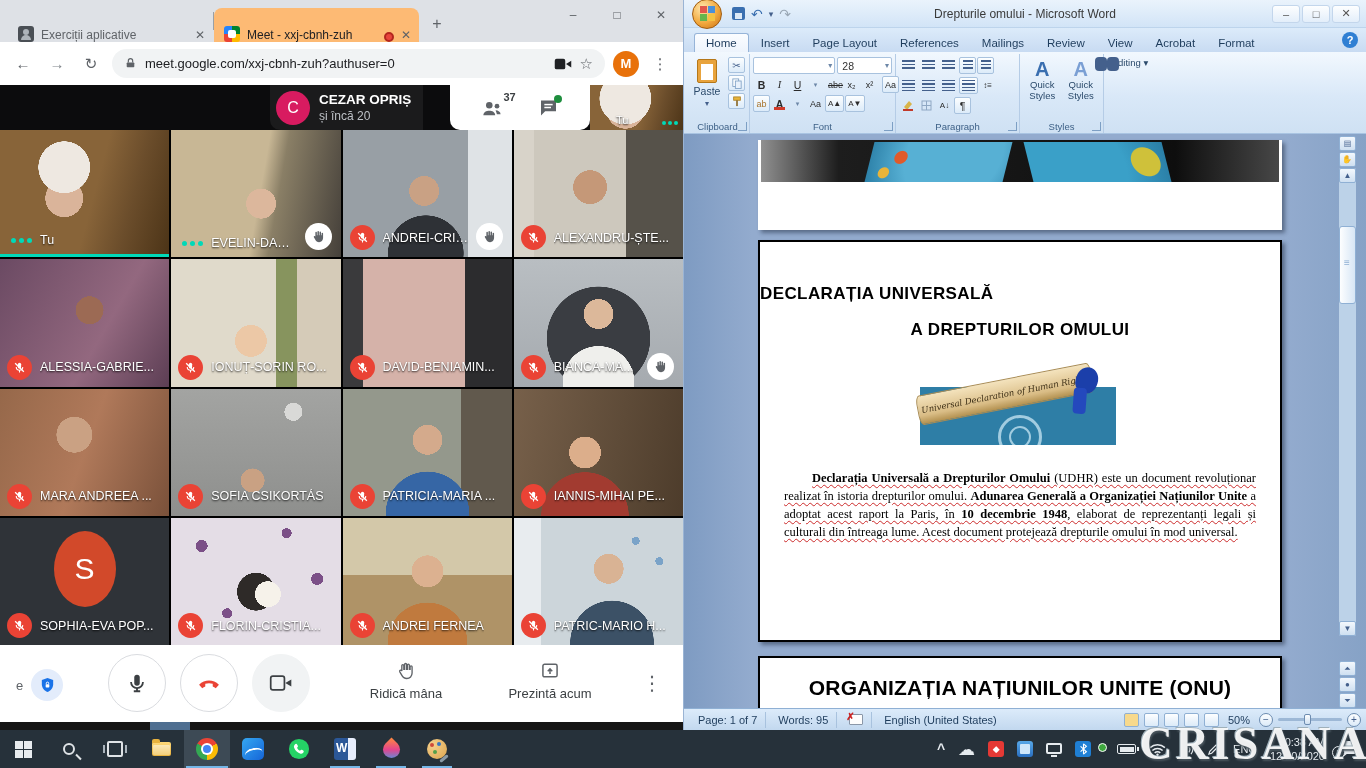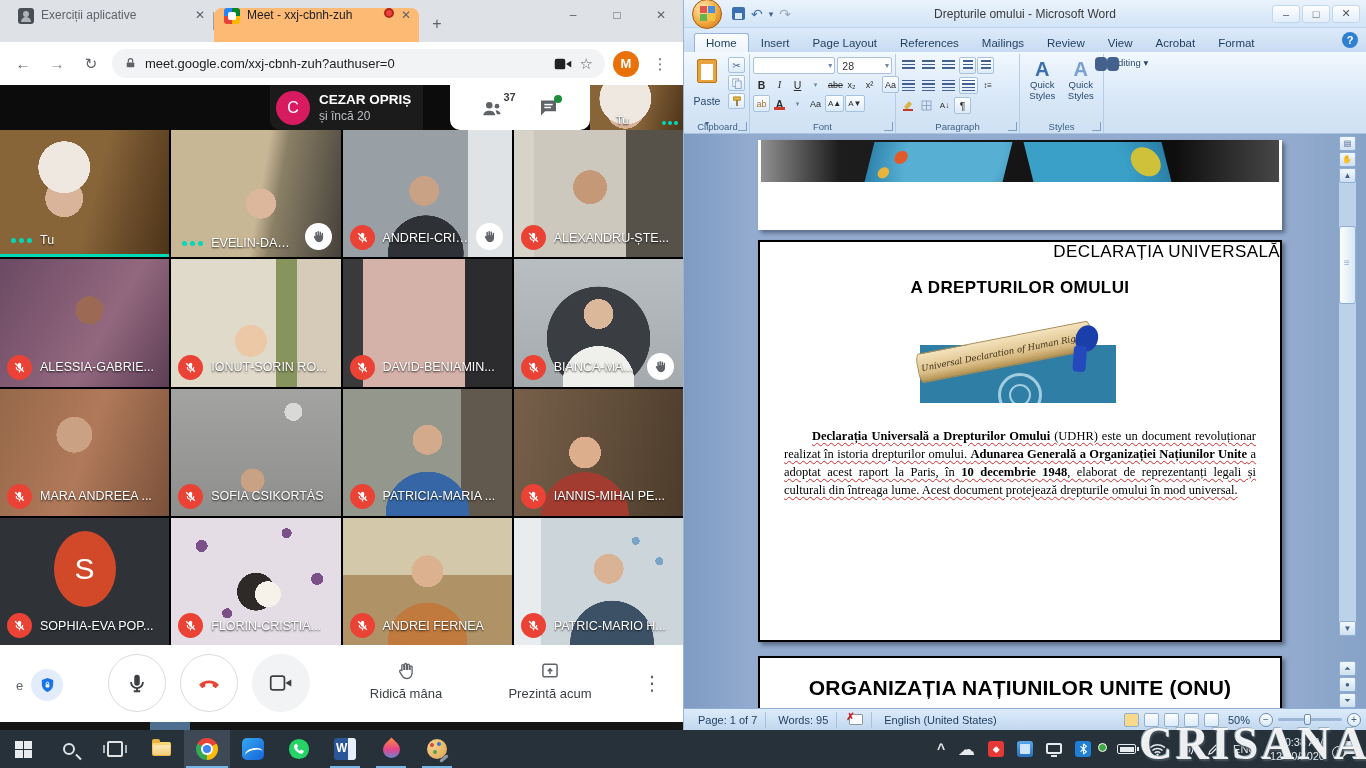--- a/index.html
+++ b/index.html
@@ -2,21 +2,21 @@
 <html><head>
 <meta charset="utf-8">
 <style>
   *{margin:0;padding:0;box-sizing:border-box}
   html,body{width:1366px;height:768px;overflow:hidden;background:#000;font-family:"Liberation Sans",sans-serif}
   .screen{position:relative;width:1366px;height:768px;background:#000}
 
   
   .chrome{position:absolute;left:0;top:0;width:683px;height:730px;background:#fff}
   .tabstrip{height:42px;background:#dee1e6;display:flex;align-items:flex-end;padding-left:8px}
-  .tab{height:34px;display:flex;align-items:flex-start;gap:7px;padding:0 8px 0 10px;width:205px;font-size:12px;color:#5f6368;border-radius:8px 8px 0 0;position:relative}
+  .tab{height:34px;display:flex;align-items:flex-end;gap:7px;padding:0 8px 0 10px;width:205px;font-size:12px;color:#5f6368;border-radius:8px 8px 0 0;position:relative}
   .tab.active{background:#fdba74;color:#202124}
   .fav1{width:16px;height:16px;border-radius:3px;background:#4a4f55;position:relative;flex:0 0 auto}
   .fav1::before{content:"";position:absolute;left:5px;top:3px;width:6px;height:6px;border-radius:50%;background:#aeb4ba}
   .fav1::after{content:"";position:absolute;left:3px;top:9px;width:10px;height:5px;border-radius:5px 5px 0 0;background:#aeb4ba}
   .favmeet{width:16px;height:16px;border-radius:3px;flex:0 0 auto;background:conic-gradient(#00832d 0 25%,#ffba00 25% 50%,#ea4335 50% 75%,#2684fc 75%);position:relative}
   .favmeet::after{content:"";position:absolute;inset:4px;background:#fff;border-radius:2px}
   .tab-title{flex:1;white-space:nowrap;overflow:hidden;text-overflow:ellipsis}
   .recdot{width:10px;height:10px;border-radius:50%;background:#e8453c;border:2px solid #b3261e;flex:0 0 auto}
   .tab-x{font-size:12px;color:#5f6368;flex:0 0 auto}
   .tabsep{width:1px;height:18px;background:#9aa0a6;align-self:center}
@@ -102,21 +102,21 @@
   .wwb{width:28px;height:18px;display:grid;place-items:center;font-size:11px;color:#555;border:1px solid #c3d6ec;background:linear-gradient(#fdfeff,#e3eefa);border-radius:3px}
   .wtabs{height:24px;background:linear-gradient(#dcebfa,#c8dbf2);display:flex;align-items:flex-end;padding-left:10px;gap:1px;position:relative}
   .wtab{padding:4px 11px 3px;font-size:11.5px;color:#1e3c5c;white-space:nowrap}
   .wtab.active{background:linear-gradient(#fbfdff,#edf4fc);border:1px solid #96b4d8;border-bottom:none;border-radius:3px 3px 0 0;padding:3px 11px}
   .whelp{position:absolute;right:8px;top:4px;width:16px;height:16px;border-radius:50%;background:#2f7fd3;color:#fff;font-size:11px;font-weight:bold;display:grid;place-items:center}
 
   .ribbon{height:82px;background:linear-gradient(#f2f8fe,#d9e8f8 55%,#cfe1f3);display:flex;padding:2px 0 0 2px;border-bottom:1px solid #a9c4e2;position:relative}
   .rgroup{border-right:1px solid #b5cce6;position:relative;padding:3px 3px 14px;display:flex;flex-direction:column}
   .rlabel{position:absolute;bottom:1px;left:0;right:0;text-align:center;font-size:9.5px;color:#3e6187}
   .dlaunch{position:absolute;right:2px;bottom:2px;width:9px;height:9px;border:1px solid #7d9fc4;border-top:none;border-left:none;font-size:7px;color:#44608c;line-height:7px;text-align:center}
-  .pastebig{display:flex;flex-direction:column;align-items:center;width:36px;gap:12px;font-size:10.5px;color:#2b4a6b;padding-top:2px}
+  .pastebig{display:flex;flex-direction:column;align-items:center;width:36px;gap:2px;font-size:10.5px;color:#2b4a6b;padding-top:2px}
   .clipic{width:20px;height:24px;background:#e8a33d;border:1px solid #b57718;border-radius:2px;position:relative}
   .clipic::after{content:"";position:absolute;left:3px;top:4px;right:3px;bottom:2px;background:#fff}
   .clipsm{display:flex;flex-direction:column;gap:2px;margin-left:3px}
   .smbtn{width:17px;height:16px;border:1px solid #a8c2de;border-radius:2px;background:linear-gradient(#fcfeff,#dcebf9);font-size:10px;color:#44608c;display:grid;place-items:center}
   .cliprow{display:flex}
   .combo{height:17px;border:1px solid #a8c2de;background:#fff;font-size:10.5px;color:#333;display:flex;align-items:center;padding:0 2px 0 4px;border-radius:2px}
   .combo .car{margin-left:auto;font-size:8px;color:#6d87a8}
   .fontrow{display:flex;gap:2px;margin-bottom:2px}
   .btnrow{display:flex;gap:1px}
   .fbtn{min-width:17px;height:17px;border:1px solid transparent;border-radius:2px;font-size:10.5px;color:#2b2b2b;display:grid;place-items:center;padding:0 2px}
@@ -136,21 +136,21 @@
   .edlabel{font-size:9.5px;color:#2b4a6b;text-align:center}
 
   
   .docarea{position:absolute;top:134px;left:0;width:683px;height:574px;background:linear-gradient(90deg,#7e9bc2,#93abce 10%,#93abce 88%,#86a2c6);overflow:hidden}
   .page{position:absolute;left:74px;width:524px;background:#fff;box-shadow:3px 3px 4px rgba(20,30,50,.45)}
   .p1{top:6px;height:90px}
   .banner{position:absolute;top:0;left:3px;right:3px;height:42px;background:linear-gradient(90deg,#909090,#1d1d1d 15%,#0e0e0e 80%,#474747);overflow:hidden}
   .globe{position:absolute;top:2px;height:44px;width:138px;transform:skewX(-14deg);background:radial-gradient(circle at 22% 35%,#e05a2a 0 6px,transparent 7px),radial-gradient(circle at 12% 70%,#e8b43a 0 5px,transparent 6px),radial-gradient(circle at 60% 30%,#57b0d4 0 55%,#2a7ea6)}
   .globe.g2x{transform:skewX(14deg);background:radial-gradient(circle at 85% 45%,#cfc13a 0 14px,transparent 15px),radial-gradient(circle at 30% 60%,#3aa0c8 0 55%,#2a7ea6)}
   .p2{top:106px;height:402px;border:2px solid #000}
-  .doc-h1{text-align:right;font-size:17px;font-weight:normal;letter-spacing:.4px;color:#000}
+  .doc-h1{margin-top:42px;text-align:left;font-size:17px;font-weight:bold;letter-spacing:.4px;color:#000}
   .doc-h1b{margin-top:16px;text-align:center;font-size:17px;font-weight:bold;letter-spacing:.4px;color:#000}
   .scrollimg{width:212px;height:88px;margin:17px auto 0;position:relative;background:linear-gradient(#fff 0 30%,#fff 30%);overflow:hidden}
   .bluebook{position:absolute;left:6px;right:10px;top:30px;bottom:0;background:#2e7ea6}
   .unring{position:absolute;left:50%;bottom:-14px;transform:translateX(-50%);width:44px;height:44px;border-radius:50%;border:3px solid #bfe0ef;opacity:.8}
   .unring::after{content:"";position:absolute;inset:8px;border-radius:50%;border:2px solid #bfe0ef}
   .scrollroll{position:absolute;left:2px;top:22px;width:178px;height:30px;background:linear-gradient(#f4e3bd,#d9bc85 70%,#b2904f);border:1px solid #a98c54;border-radius:4px/10px;transform:rotate(-11deg);display:flex;align-items:center;justify-content:center}
   .scrolltext{font-family:"DejaVu Serif",serif;font-style:italic;font-size:8.5px;color:#3a2c14;white-space:nowrap}
   .bow{position:absolute;right:28px;top:10px;width:22px;height:26px;background:#1b3faa;border-radius:50% 50% 40% 40%;transform:rotate(18deg)}
   .bow::after{content:"";position:absolute;left:4px;top:22px;width:13px;height:26px;background:#2449bd;border-radius:4px;transform:rotate(-14deg)}
   .para{margin:24px 24px 0;font-family:"Liberation Serif",serif;font-size:12.5px;line-height:1.44;text-align:justify;text-indent:28px;color:#000;text-decoration-line:underline;text-decoration-style:wavy;text-decoration-color:#cc2b2b;text-decoration-thickness:1px;text-underline-offset:2px}

